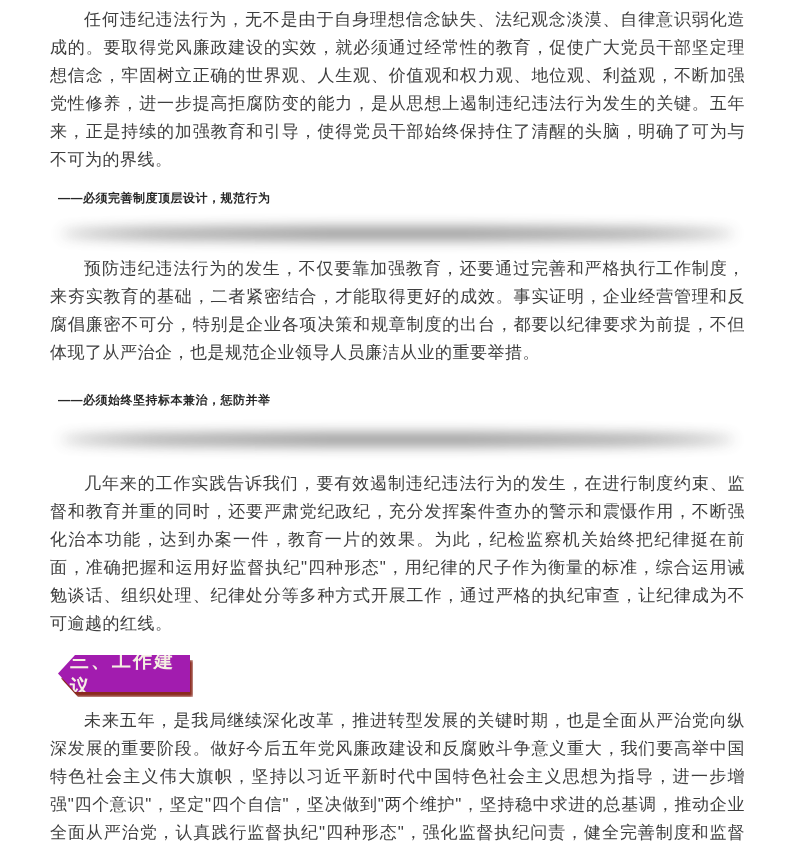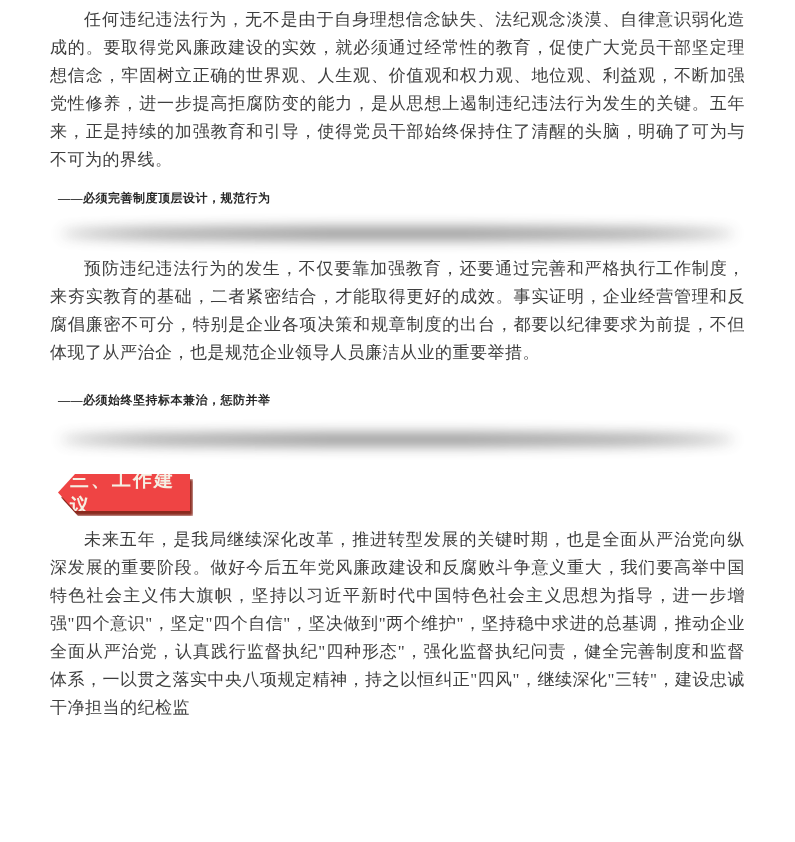--- a/index.html
+++ b/index.html
@@ -6,21 +6,21 @@
     margin: 0;
     padding: 0;
     background: #ffffff;
   }
   .page {
     position: relative;
     width: 795px;
     height: 842px;
     overflow: hidden;
     background: #ffffff;
-    font-family: Liberation Serif, serif;
+    font-family: Liberation Sans, sans-serif;
     box-sizing: border-box;
     padding: 6px 50px 0 50px;
   }
   .body-para {
     margin: 0;
     font-size: 17px;
     line-height: 28px;
     color: #3e3e3e;
     text-align: justify;
     text-indent: 2em;
@@ -65,21 +65,21 @@
     position: absolute;
     left: 0; top: 0; right: 0; bottom: 0;
     clip-path: polygon(17px 0, 100% 0, 100% 100%, 17px 100%, 0 50%);
   }
   .banner-shadow {
     background: #8a2a1e;
     transform: translate(3px, 5px);
     filter: blur(1.5px);
   }
   .banner-main {
-    background: #ef4444;
+    background: #a21caf;
     color: #f5efe3;
     display: flex;
     align-items: center;
     justify-content: center;
     padding-left: 12px;
     font-size: 19px;
     font-weight: bold;
     letter-spacing: 2px;
   }
   .para-4 { margin-top: 15px; }
@@ -98,20 +98,21 @@
   </div>
 
   <p class="body-para para-after-shadow">预防违纪违法行为的发生，不仅要靠加强教育，还要通过完善和严格执行工作制度，来夯实教育的基础，二者紧密结合，才能取得更好的成效。事实证明，企业经营管理和反腐倡廉密不可分，特别是企业各项决策和规章制度的出台，都要以纪律要求为前提，不但体现了从严治企，也是规范企业领导人员廉洁从业的重要举措。</p>
 
   <h3 class="dash-heading heading-2">——必须始终坚持标本兼治，惩防并举</h3>
 
   <div class="page-shadow shadow-2">
     <div class="band"></div>
   </div>
 
+  <p class="body-para para-3">几年来的工作实践告诉我们，要有效遏制违纪违法行为的发生，在进行制度约束、监督和教育并重的同时，还要严肃党纪政纪，充分发挥案件查办的警示和震慑作用，不断强化治本功能，达到办案一件，教育一片的效果。为此，纪检监察机关始终把纪律挺在前面，准确把握和运用好监督执纪"四种形态"，用纪律的尺子作为衡量的标准，综合运用诫勉谈话、组织处理、纪律处分等多种方式开展工作，通过严格的执纪审查，让纪律成为不可逾越的红线。</p>
 
   <div class="banner-wrap">
     <div class="banner-shadow"></div>
     <div class="banner-main">
       <span>三、工作建议</span>
     </div>
   </div>
 
   <p class="body-para para-4">未来五年，是我局继续深化改革，推进转型发展的关键时期，也是全面从严治党向纵深发展的重要阶段。做好今后五年党风廉政建设和反腐败斗争意义重大，我们要高举中国特色社会主义伟大旗帜，坚持以习近平新时代中国特色社会主义思想为指导，进一步增强"四个意识"，坚定"四个自信"，坚决做到"两个维护"，坚持稳中求进的总基调，推动企业全面从严治党，认真践行监督执纪"四种形态"，强化监督执纪问责，健全完善制度和监督体系，一以贯之落实中央八项规定精神，持之以恒纠正"四风"，继续深化"三转"，建设忠诚干净担当的纪检监</p>
 

